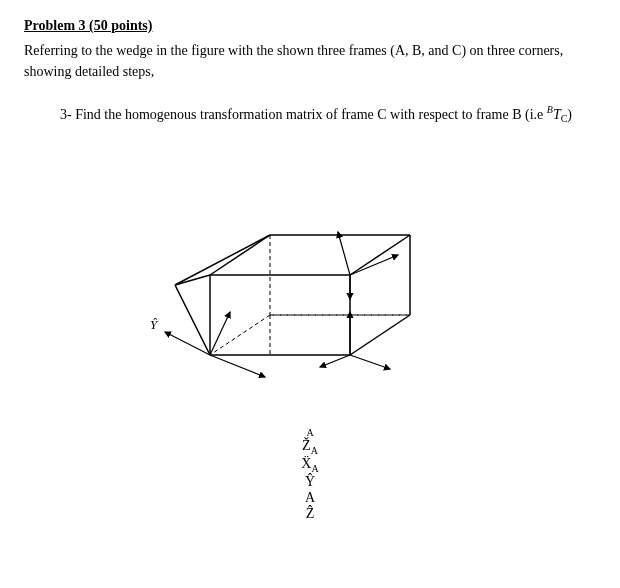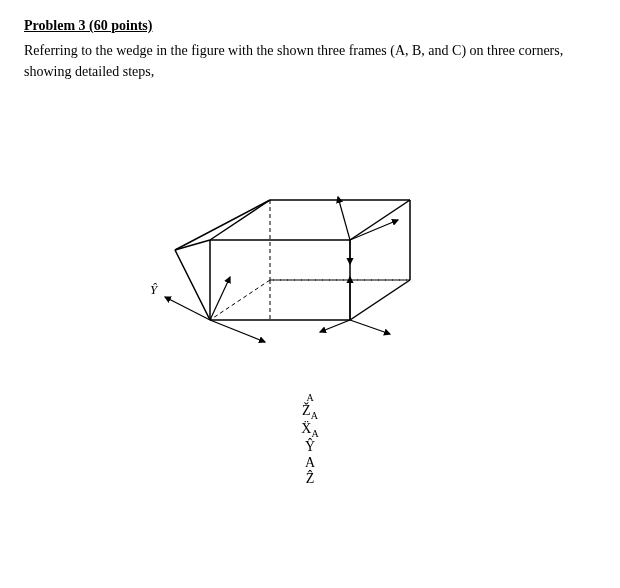--- a/index.html
+++ b/index.html
@@ -36,24 +36,28 @@
       margin-top: 10px;
     }
     sup { font-size: 10px; }
     sub { font-size: 10px; }
     .underline { text-decoration: underline; }
     svg text { font-family: "Times New Roman", Times, serif; }
   </style>
 </head>
 <body>
 
-<div class="problem-title">Problem 3 (60 points)</div>
+<div class="problem-title">Problem 3 (50 points)</div>
 <div class="intro-text">Referring to the wedge in the figure with the shown three frames (A, B, and C) on three corners, showing detailed steps,</div>
 
 <div class="steps">
+  <div class="step">
+    <span>3-</span>
+    Find the homogenous transformation matrix of frame C with respect to frame B (i.e <sup><i>B</i></sup><i>T</i><sub>C</sub>)
+  </div>
 </div>
 
 <div class="figure-area">
   <svg width="380" height="290" viewBox="0 0 380 290">
 
     <line x1="150" y1="178" x2="290" y2="178" stroke="#000" stroke-width="1" stroke-dasharray="4,3"></line>
 
     <line x1="150" y1="178" x2="150" y2="220" stroke="#000" stroke-width="1" stroke-dasharray="4,3"></line>
 
     <line x1="90" y1="218" x2="230" y2="218" stroke="#000" stroke-width="1.5"></line>

